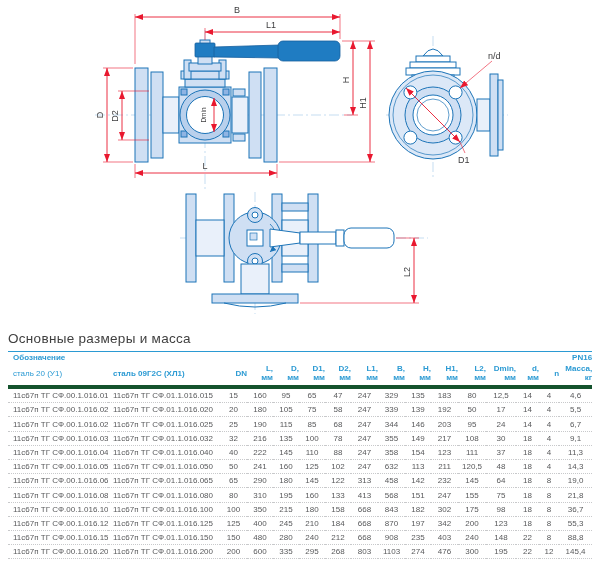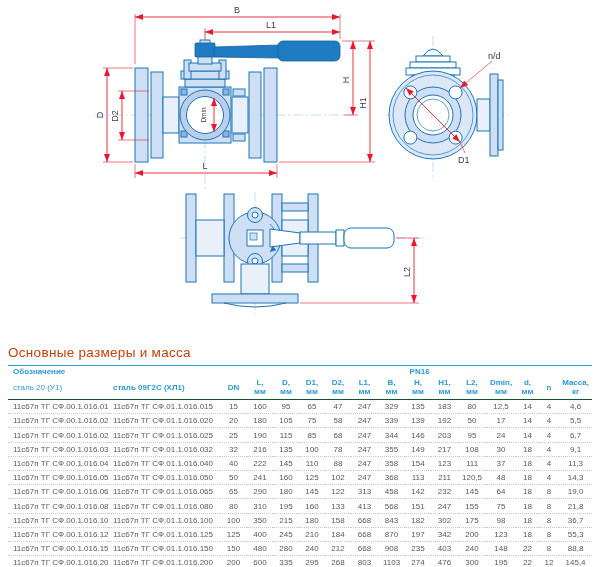--- a/index.html
+++ b/index.html
@@ -11,25 +11,25 @@
   .pipe{fill:#e9f0fa;stroke:#1c74b8;stroke-width:1;}
   .white{fill:#ffffff;stroke:#1c74b8;stroke-width:1;}
   .solid{fill:#1f7cc2;stroke:#16609e;stroke-width:0.8;}
   .cl{fill:none;stroke:#9ec8e8;stroke-width:0.6;stroke-dasharray:10 3 2 3;}
   .dim{fill:none;stroke:#e9182f;stroke-width:0.9;}
   .ext{fill:none;stroke:#e9182f;stroke-width:0.6;}
   .dimtxt{font-size:9px;fill:#3c3c3e;}
   .dimtxt-s{font-size:6.5px;fill:#3c3c3e;}
 
   .table-area{position:absolute;left:8px;top:326px;width:584px;}
-  .table-title{color:#c2410c;font-size:13.5px;letter-spacing:.3px;margin:19px 0 5px 0;}
+  .table-title{color:#404040;font-size:13.5px;letter-spacing:.3px;margin:5px 0 5px 0;}
   .rule{border-top:1px solid #2b9ad3;height:0;margin-bottom:0;}
   table{border-collapse:collapse;table-layout:fixed;width:584px;}
-  thead th{color:#2b9ad3;font-size:8px;font-weight:bold;text-align:center;vertical-align:middle;padding:1px 0;}
-  thead tr.h2 th{border-bottom:1px solid #14532d;padding-bottom:3px;}
+  thead th{color:#2b9ad3;font-size:8px;font-weight:bold;text-align:right;vertical-align:middle;padding:1px 0;}
+  thead tr.h2 th{border-bottom:4px solid #14532d;padding-bottom:3px;}
   thead th.left{text-align:left;padding-left:5px;}
   thead .sub{font-weight:bold;}
   tbody td{color:#58595b;font-size:8px;text-align:center;border-bottom:1px dotted #c8c9cb;padding:2.2px 0 2px 0;white-space:nowrap;overflow:hidden;}
   tbody td.left{text-align:left;padding-left:5px;}
 </style>
 </head>
 <body>
 
 <div class="page">
 
@@ -365,21 +365,21 @@
           </tr>
           <tr>
             <td class="left">11с67п ТГ СФ.00.1.016.050</td>
             <td class="left">11с67п ТГ СФ.01.1.016.050</td>
             <td>50</td>
             <td>241</td>
             <td>160</td>
             <td>125</td>
             <td>102</td>
             <td>247</td>
-            <td>368</td>
+            <td>632</td>
             <td>113</td>
             <td>211</td>
             <td>120,5</td>
             <td>48</td>
             <td>18</td>
             <td>4</td>
             <td>14,3</td>
           </tr>
           <tr>
             <td class="left">11с67п ТГ СФ.00.1.016.065</td>

